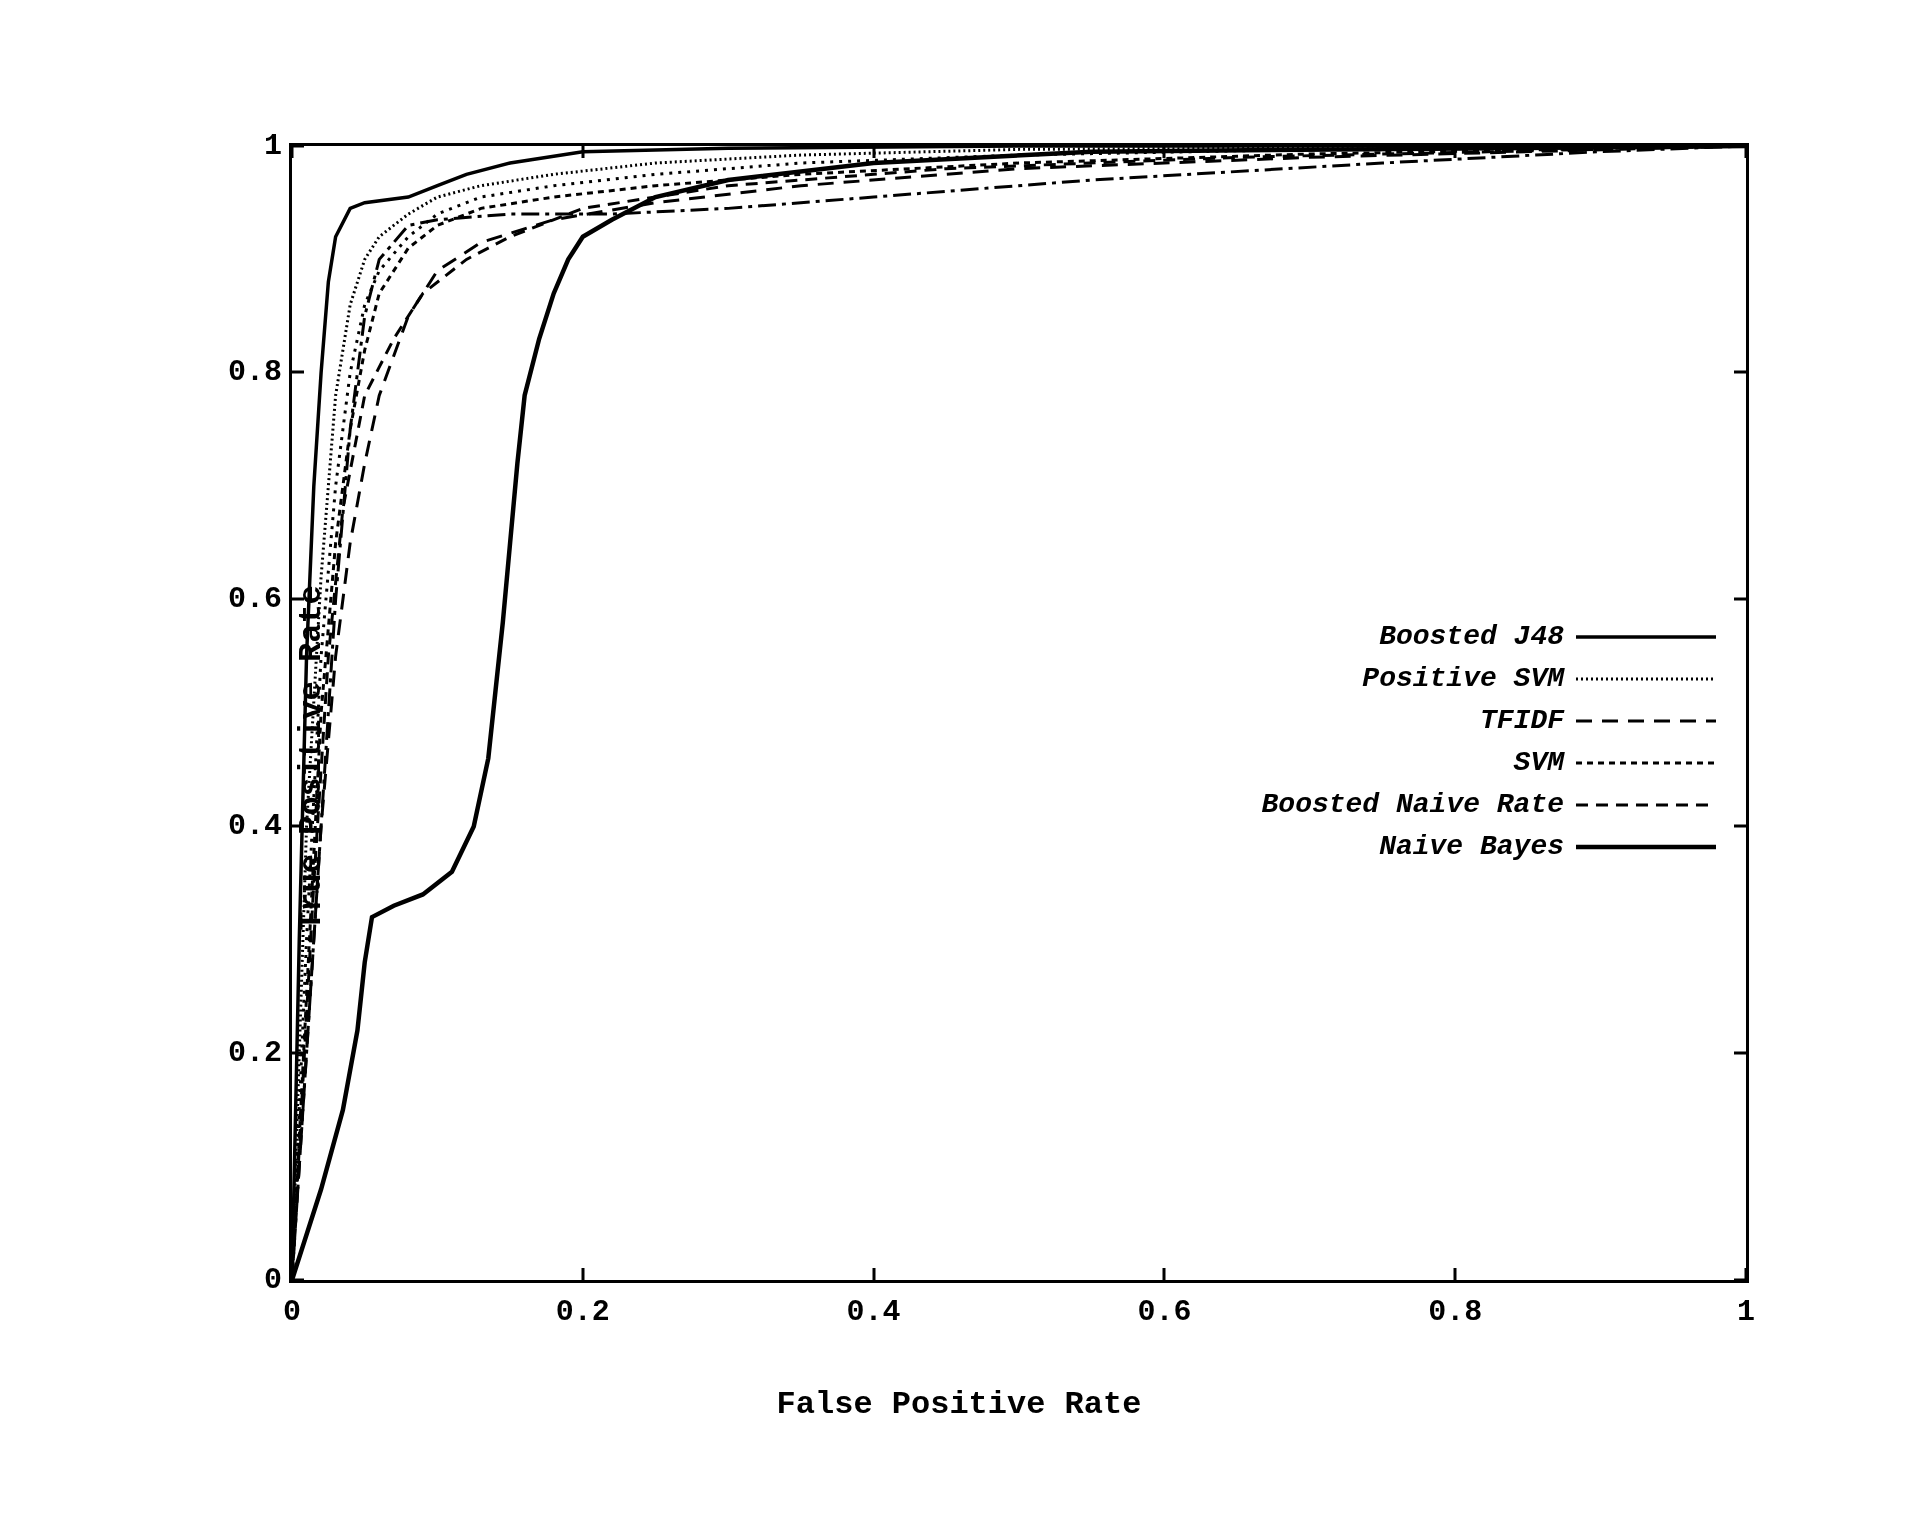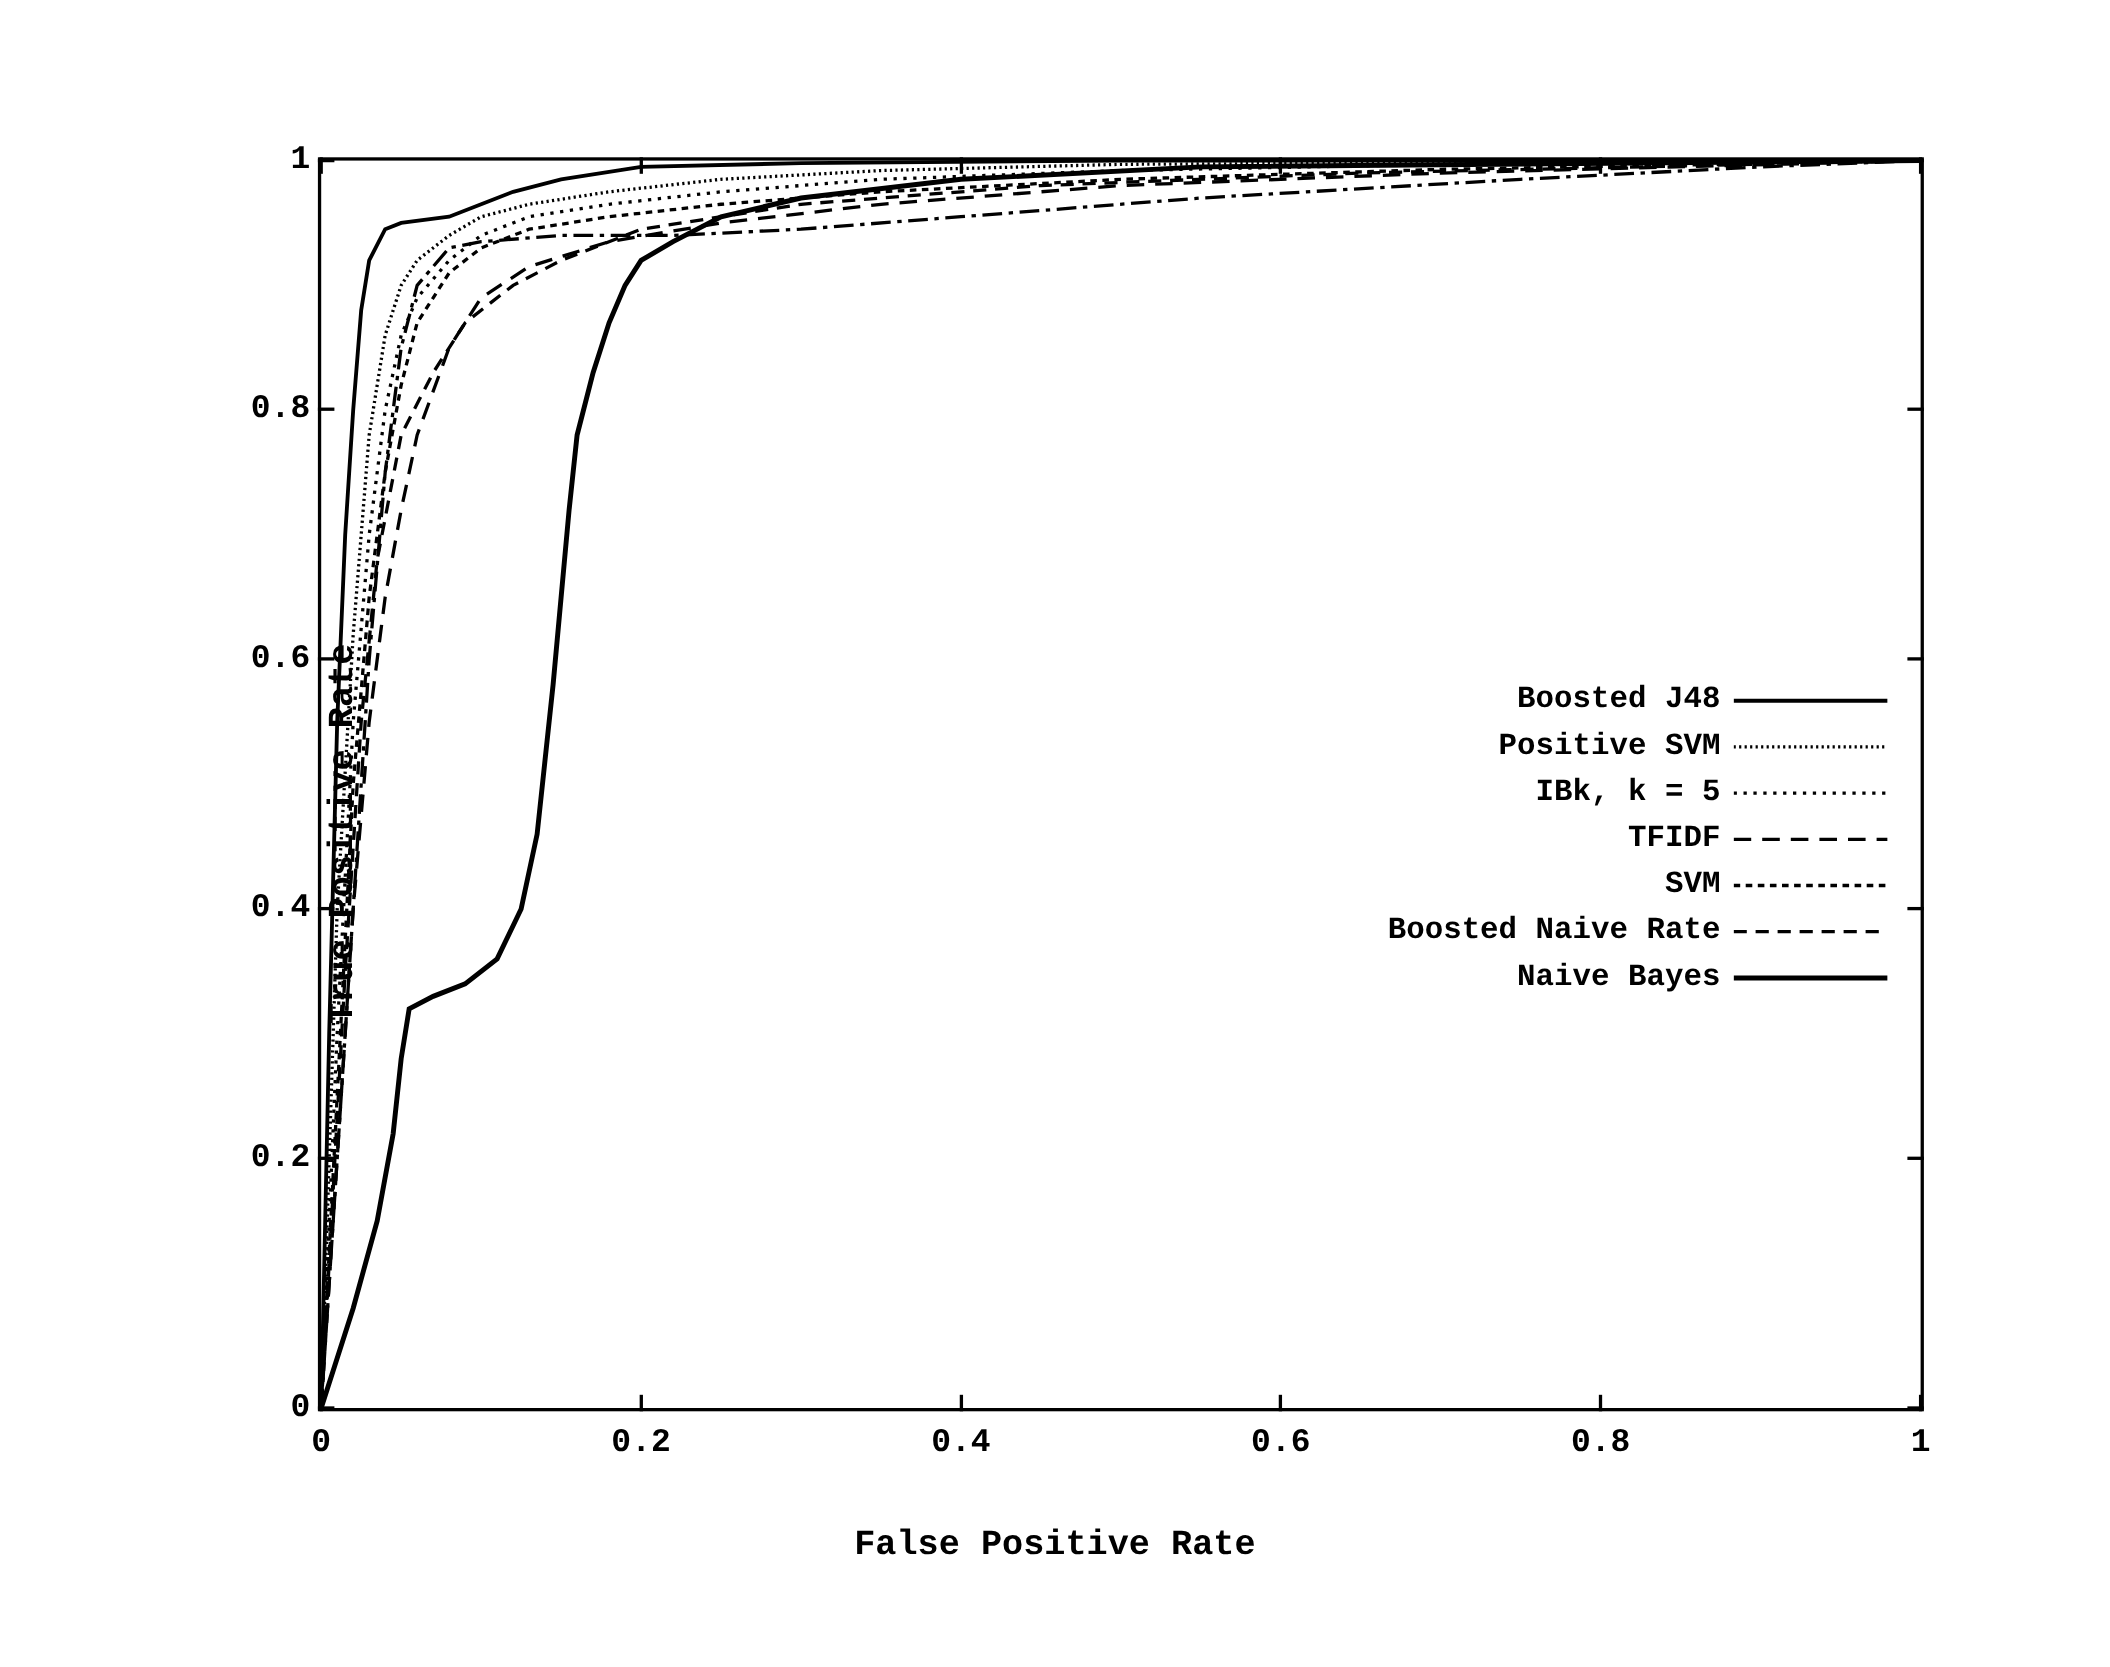--- a/index.html
+++ b/index.html
@@ -111,20 +111,21 @@
     .legend-row {
       display: flex;
       align-items: center;
       justify-content: flex-end;
       height: 42px;
     }
     .legend-label {
       text-align: center;
       padding-right: 12px;
       white-space: nowrap;
+      font-style: italic;
     }
     .legend-line {
       width: 140px;
       height: 30px;
       position: relative;
     }
     .legend-line svg {
       width: 100%;
       height: 100%;
     }
@@ -195,26 +196,20 @@
               <line x1="0" y1="15" x2="140" y2="15" stroke="#000" stroke-width="3.5"></line>
             </svg></span>
       </div>
       <div class="legend-row">
         <span class="legend-label">Positive SVM</span>
         <span class="legend-line"><svg viewBox="0 0 140 30">
               <line x1="0" y1="15" x2="140" y2="15" stroke="#000" stroke-width="3" stroke-dasharray="2 3"></line>
             </svg></span>
       </div>
       <div class="legend-row">
-        <span class="legend-label">IBk, k = 5</span>
-        <span class="legend-line"><svg viewBox="0 0 140 30">
-              <line x1="0" y1="15" x2="140" y2="15" stroke="#000" stroke-width="3" stroke-dasharray="3 6"></line>
-            </svg></span>
-      </div>
-      <div class="legend-row">
         <span class="legend-label">TFIDF</span>
         <span class="legend-line"><svg viewBox="0 0 140 30">
               <line x1="0" y1="15" x2="140" y2="15" stroke="#000" stroke-width="3" stroke-dasharray="16 10"></line>
             </svg></span>
       </div>
       <div class="legend-row">
         <span class="legend-label">SVM</span>
         <span class="legend-line"><svg viewBox="0 0 140 30">
               <line x1="0" y1="15" x2="140" y2="15" stroke="#000" stroke-width="3" stroke-dasharray="6 5"></line>
             </svg></span>

